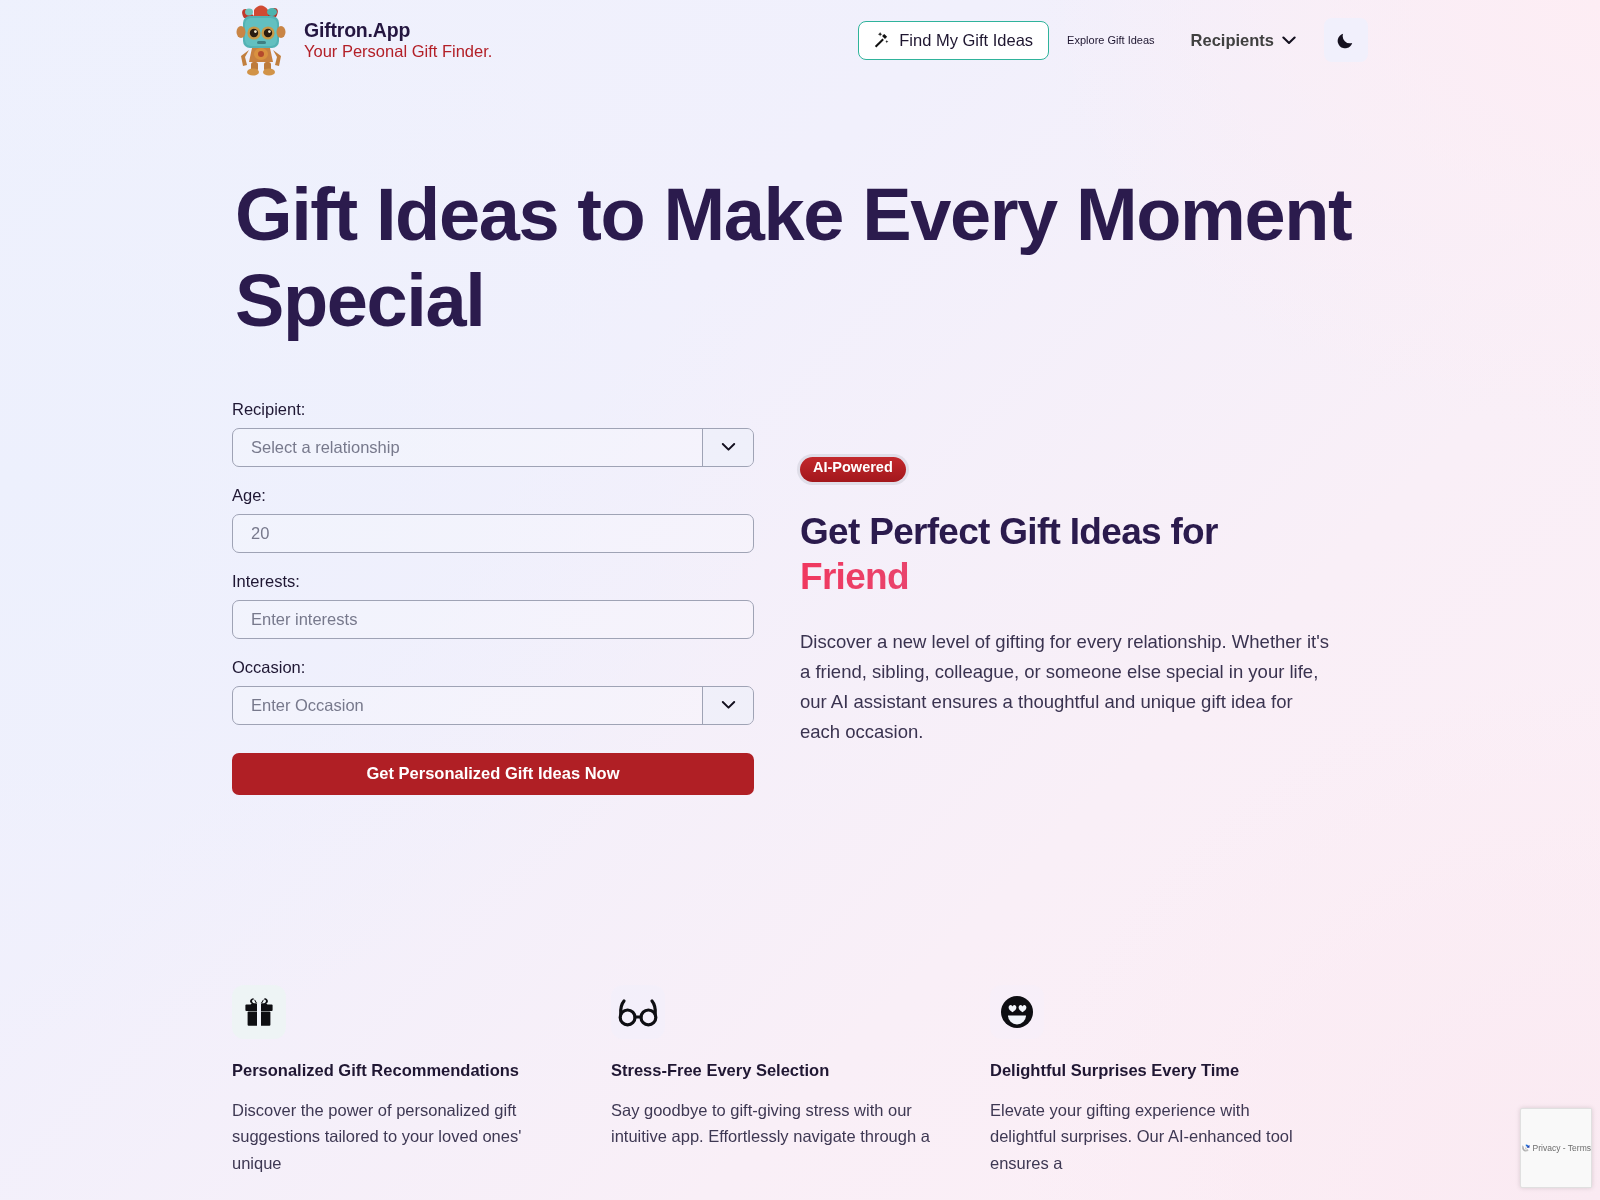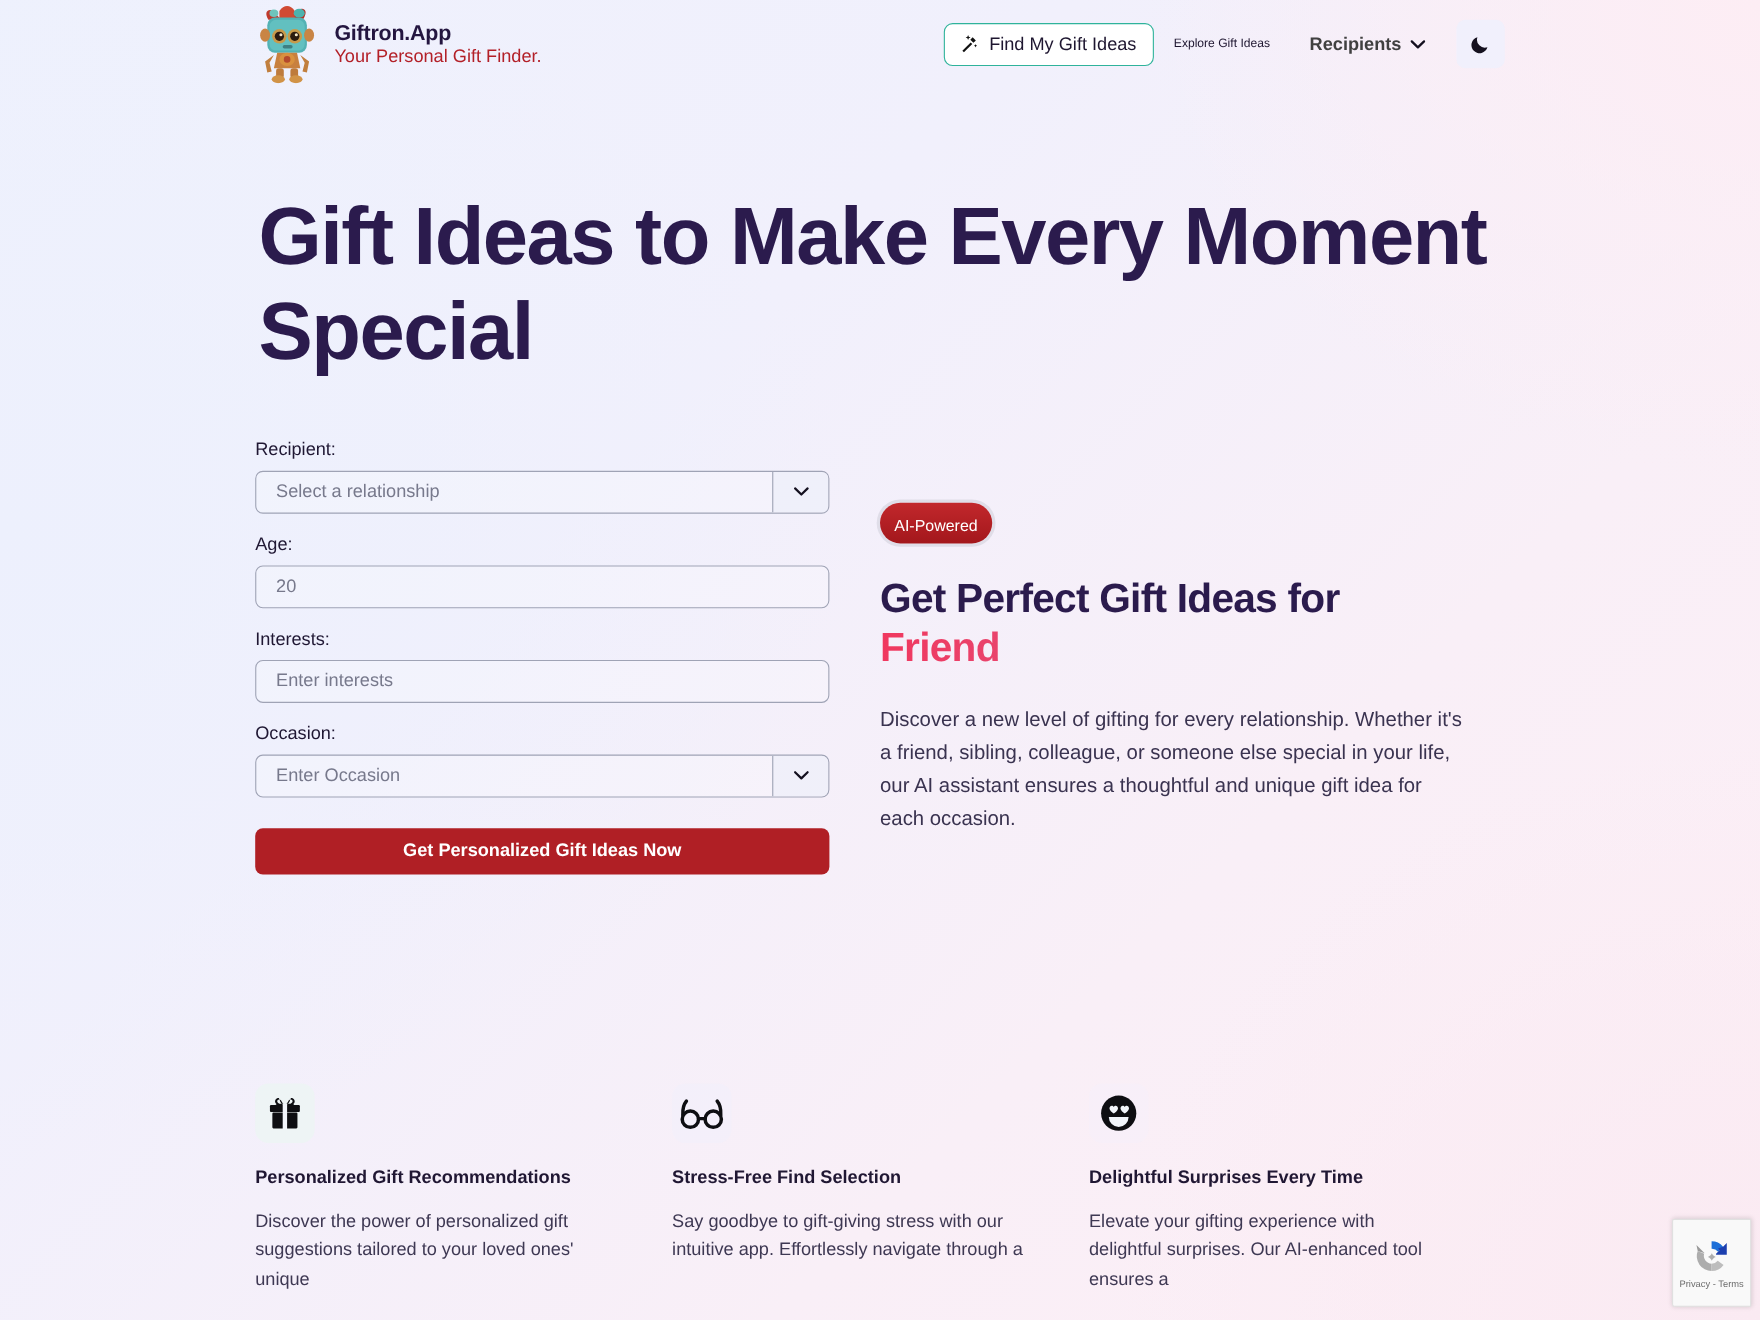--- a/index.html
+++ b/index.html
@@ -197,23 +197,24 @@
   }
 
   
   .promo-col { flex: 1; padding-top: 57px; }
 
   .ai-badge {
     display: inline-block;
     background: linear-gradient(180deg, #C2282C 0%, #A3171C 100%);
     color: #FFFFFF;
     font-size: 14.5px;
-    padding: 14px 13px 7px;
+    padding: 2px 13px 7px;
     border-radius: 999px;
     box-shadow: 0 0 0 3px rgba(200,200,210,0.45);
+    font-weight: bold;
   }
 
   .promo-title {
     font-size: 37px;
     line-height: 1.22;
     font-weight: bold;
     color: #2B1B4D;
     letter-spacing: -0.7px;
     margin-top: 27px;
   }
@@ -275,21 +276,21 @@
     position: absolute;
     right: 8px;
     bottom: 12px;
     width: 72px;
     height: 80px;
     background: #F9F9F9;
     border: 1px solid #E0E0E0;
     border-radius: 2px 0 0 2px;
     box-shadow: 0 0 5px rgba(0,0,0,0.14);
     display: flex;
-    flex-direction: column;
+    flex-direction: row;
     align-items: center;
     justify-content: center;
     gap: 2px;
     overflow: hidden;
   }
   .recaptcha-badge svg { display:block; }
   .recaptcha-terms {
     font-size: 8.5px;
     color: #6D6D6D;
     white-space: nowrap;
@@ -451,21 +452,21 @@
   <div class="feature-card">
     <div class="feature-icon-wrap b">
       <svg width="40" height="34" viewBox="0 0 40 34">
         <path d="M6 6 C3.5 9 2.5 13.5 2.8 18.5" stroke="#0E0E12" stroke-width="3.2" fill="none" stroke-linecap="round"></path>
         <path d="M34 6 C36.5 9 37.5 13.5 37.2 18.5" stroke="#0E0E12" stroke-width="3.2" fill="none" stroke-linecap="round"></path>
         <circle cx="9.6" cy="22.4" r="7.4" fill="none" stroke="#0E0E12" stroke-width="3.2"></circle>
         <circle cx="30.4" cy="22.4" r="7.4" fill="none" stroke="#0E0E12" stroke-width="3.2"></circle>
         <path d="M17 22 h6" stroke="#0E0E12" stroke-width="3" stroke-linecap="round"></path>
       </svg>
     </div>
-    <h3 class="feature-title">Stress-Free Find Selection</h3>
+    <h3 class="feature-title">Stress-Free Every Selection</h3>
     <p class="feature-desc">Say goodbye to gift-giving stress with our intuitive app. Effortlessly navigate through a</p>
   </div>
 
   <div class="feature-card">
     <div class="feature-icon-wrap c">
       <svg width="36" height="36" viewBox="0 0 36 36">
         <circle cx="18" cy="18" r="16" fill="#0E0E12"></circle>
         <path d="M9.6 13.6 c0-1.6 1.3-2.8 2.7-2.4 .6 .2 1 .7 1.2 1.2 .2-.5 .6-1 1.2-1.2 1.4-.4 2.7 .8 2.7 2.4 0 2-2.2 3.6-3.9 4.7 -1.7-1.1-3.9-2.7-3.9-4.7 Z" fill="#F2F5FB"></path>
         <path d="M19.6 13.6 c0-1.6 1.3-2.8 2.7-2.4 .6 .2 1 .7 1.2 1.2 .2-.5 .6-1 1.2-1.2 1.4-.4 2.7 .8 2.7 2.4 0 2-2.2 3.6-3.9 4.7 -1.7-1.1-3.9-2.7-3.9-4.7 Z" fill="#F2F5FB"></path>
         <path d="M9 21.5 H27 A9 9 0 0 1 9 21.5 Z" fill="#F2F5FB"></path>

